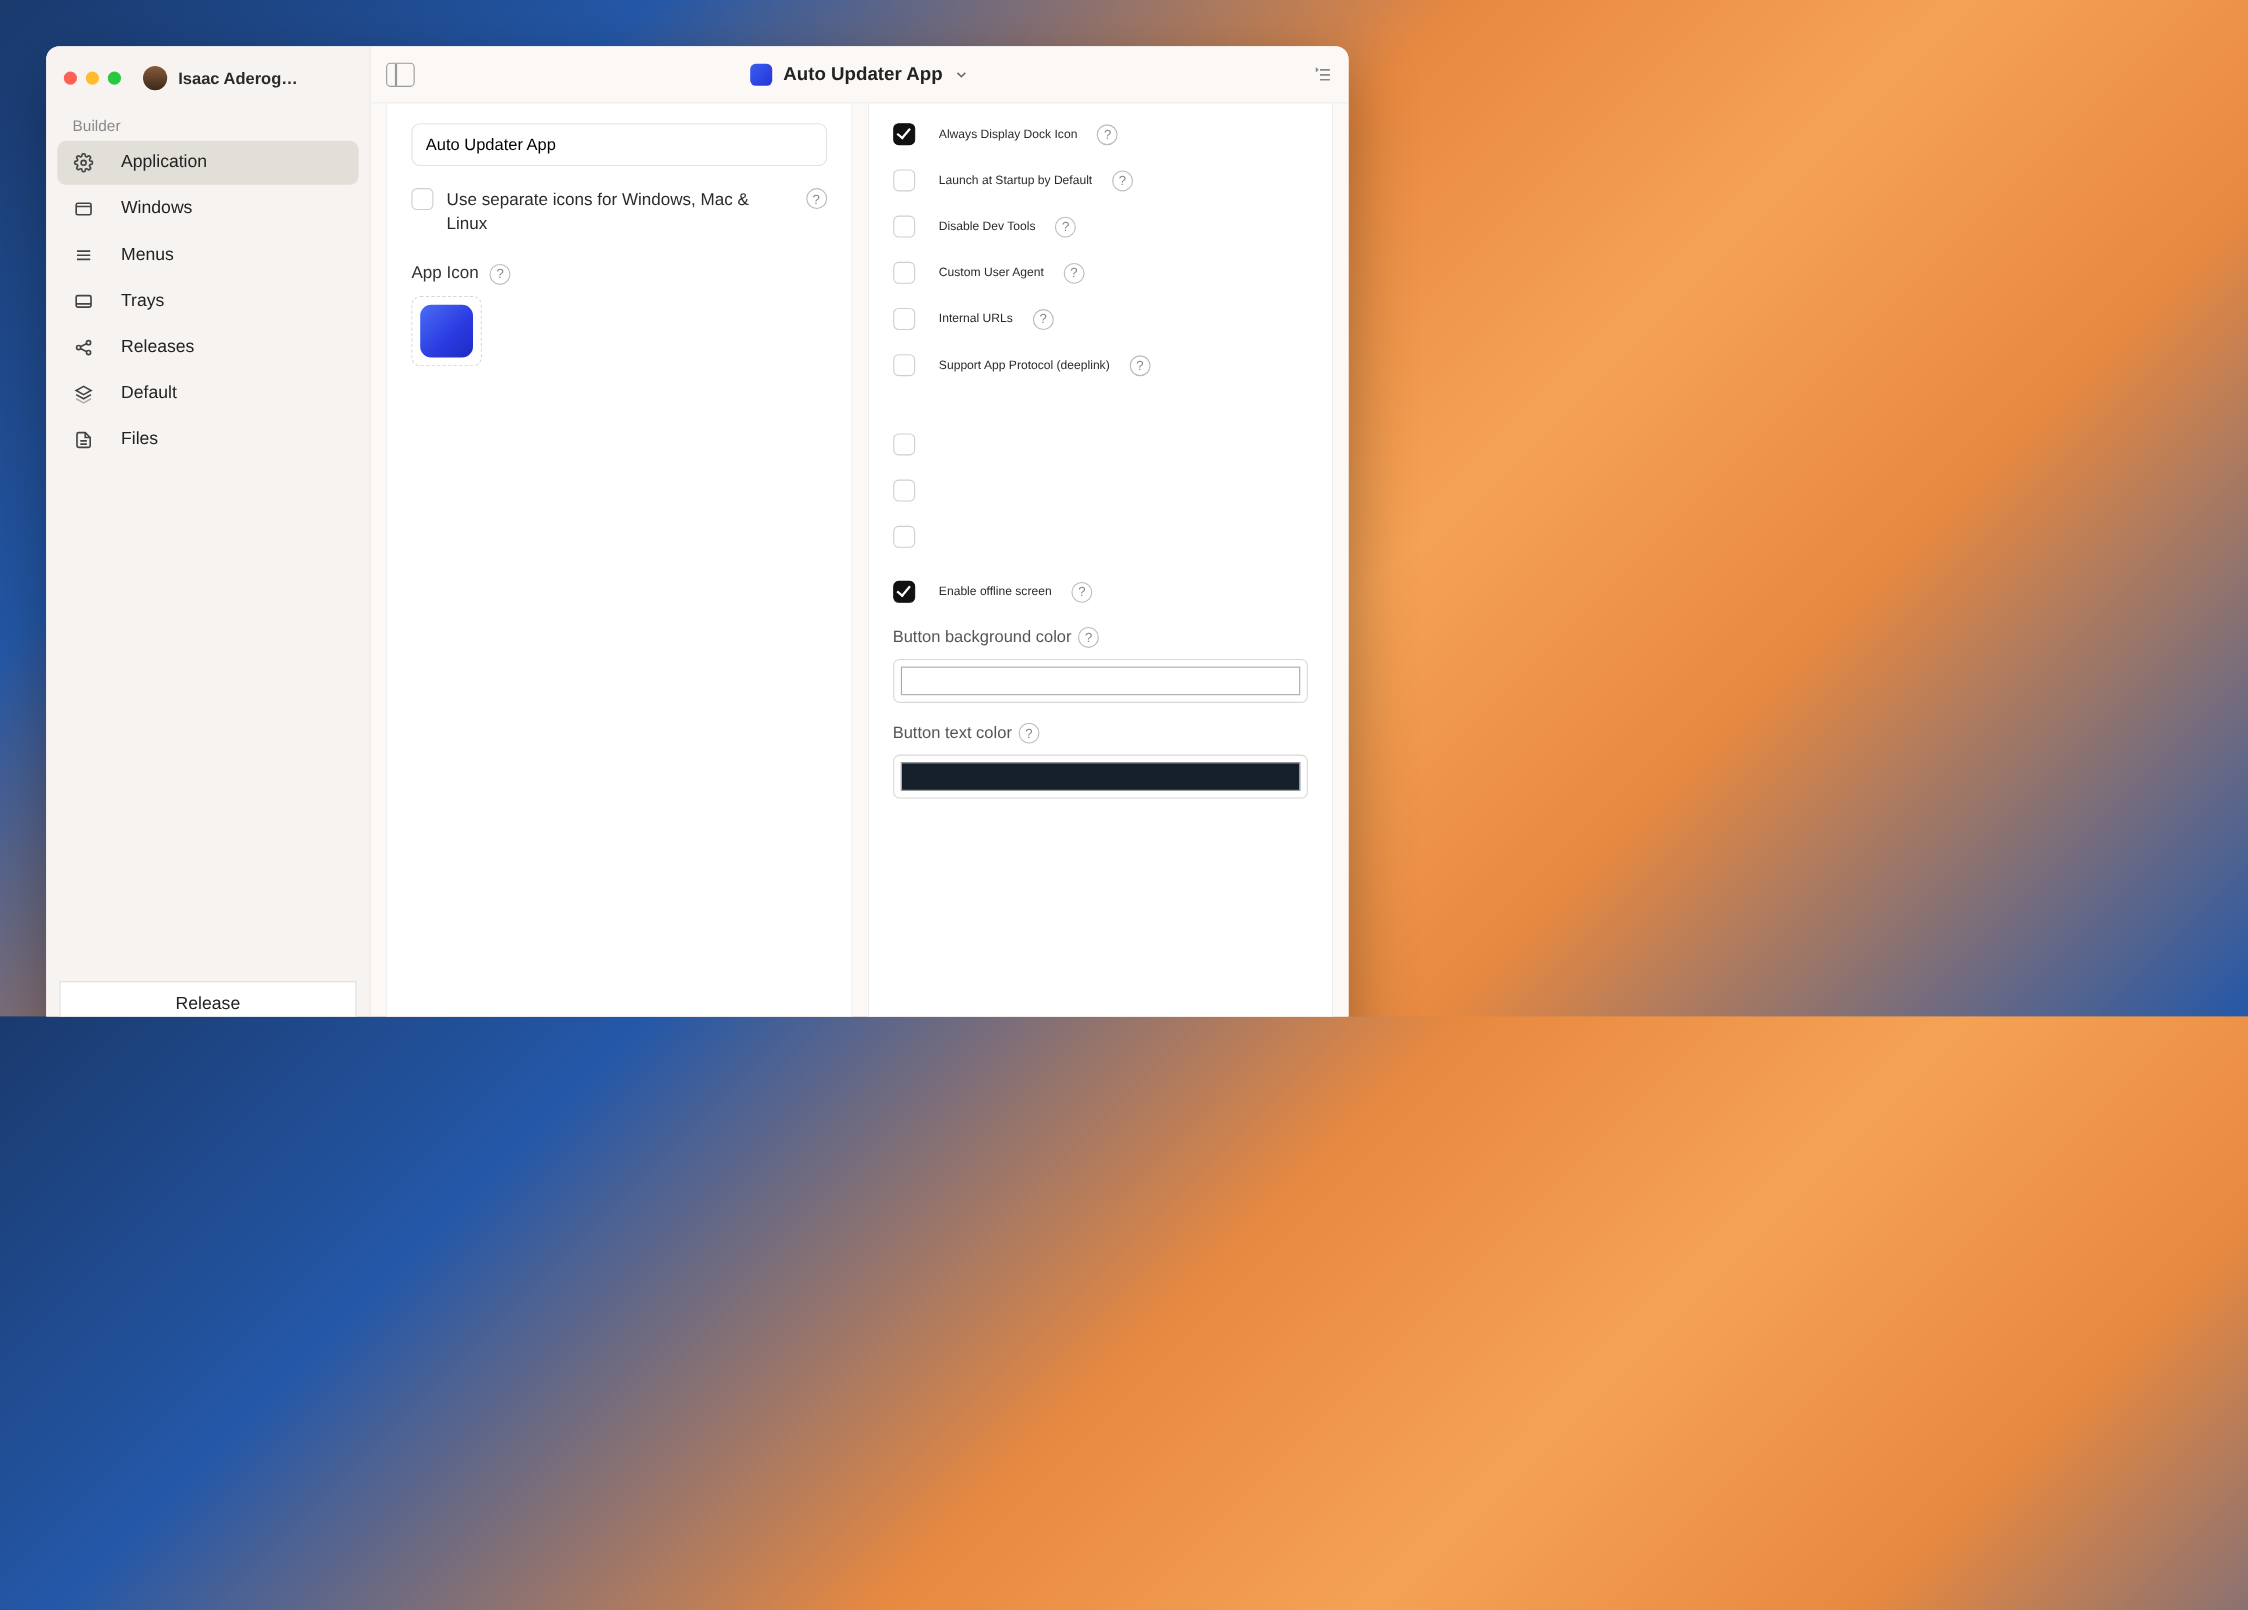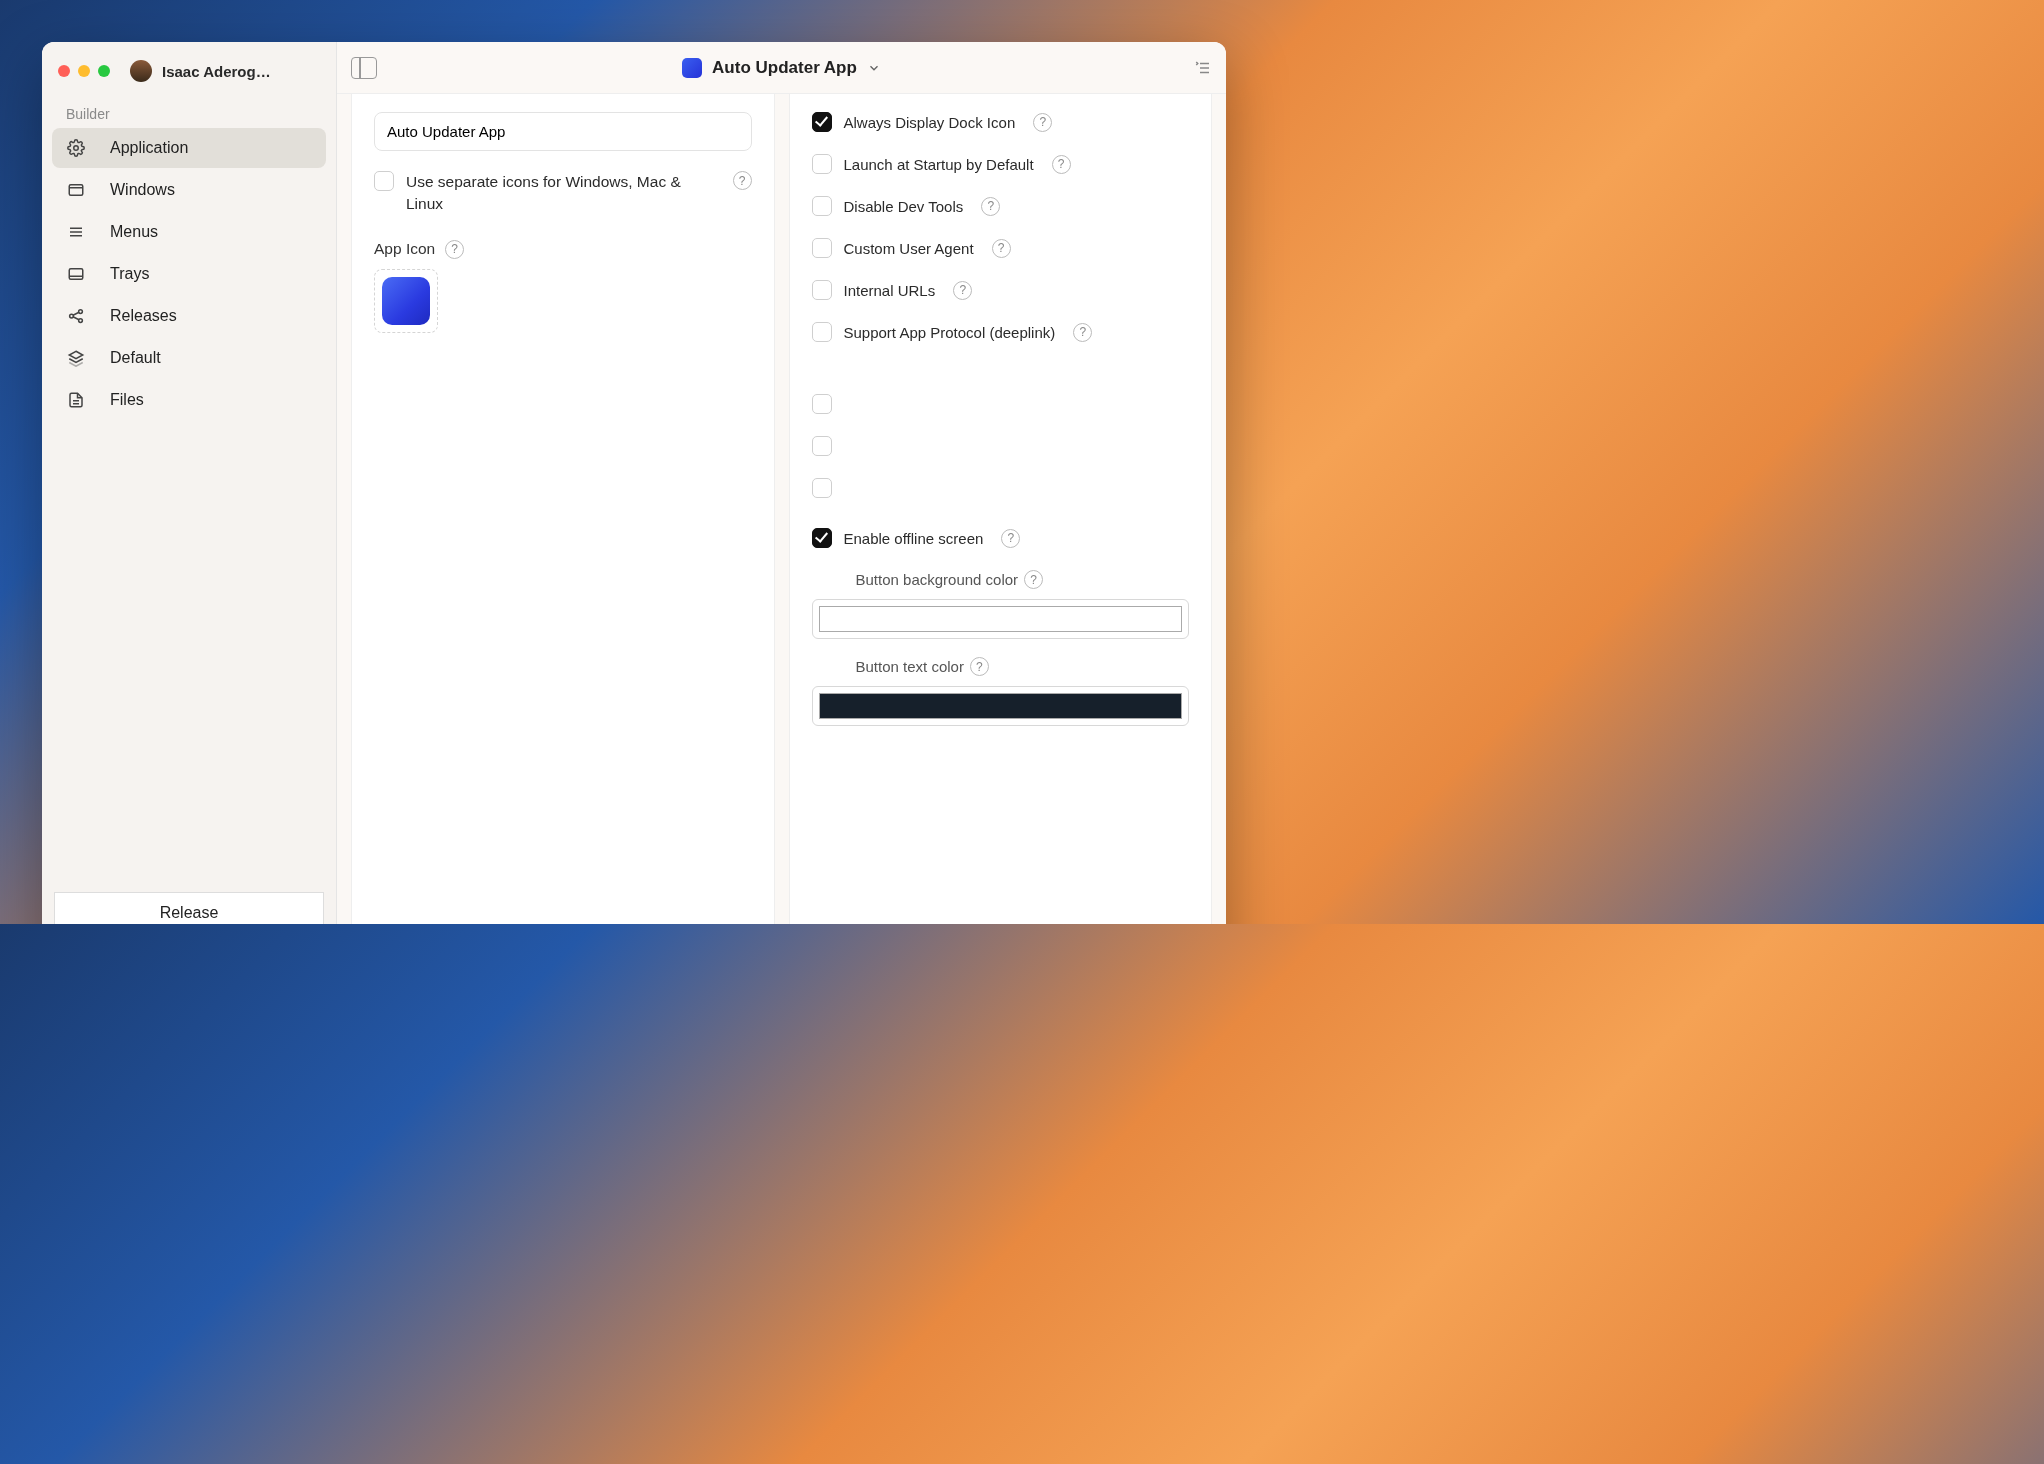--- a/index.html
+++ b/index.html
@@ -120,22 +120,22 @@
     .app-icon-well {
       margin-top: 10px; width: 64px; height: 64px; border: 1px dashed #d5d5d5; border-radius: 8px; display: flex; align-items: center; justify-content: center;
     }
     .app-icon-big {
       width: 48px; height: 48px; border-radius: 10px;
       background: linear-gradient(135deg, #4a6cf5 0%, #2a3ae0 60%, #1e2ac0 100%);
     }
     .option-row {
       display: flex; align-items: center; gap: 12px; margin-bottom: 22px;
     }
-    .option-label { font-size: 15px; color: #2b2b2b; flex: 0 1 auto; }
-    .section-label-right { font-size: 15px; color: #555; margin-top: 18px; margin-bottom: 10px; display: flex; align-items: center; margin-left: 44px; }
+    .option-label { font-size: 11px; color: #2b2b2b; flex: 0 1 auto; margin-left: 10px; }
+    .section-label-right { font-size: 15px; color: #555; margin-top: 18px; margin-bottom: 10px; display: flex; align-items: center; }
     .color-well {
       width: 100%; border: 1px solid #d8d8d8; border-radius: 6px; padding: 6px; height: 40px;
     }
     .color-swatch { width: 100%; height: 100%; border: 1px solid #aaa; }
     .swatch-white { background: #fff; }
     .swatch-dark { background: #16202b; }
     
     .tooltip {
       position: absolute;
       top: 346px; left: 32px; right: -22px;

